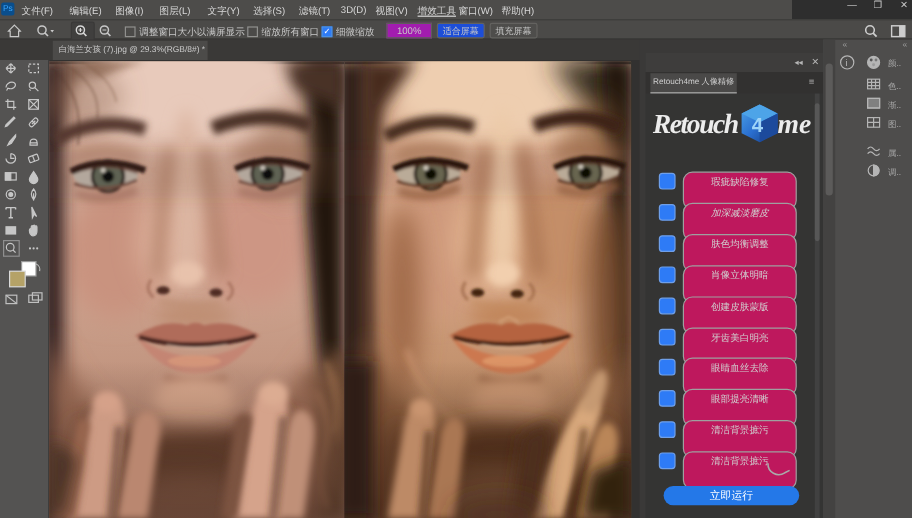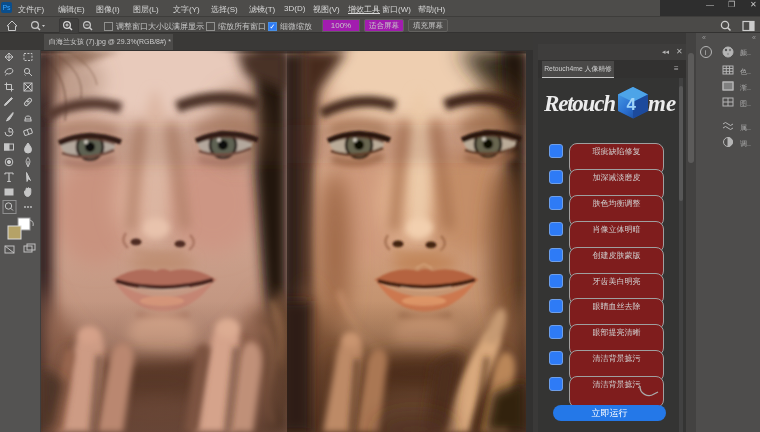--- a/index.html
+++ b/index.html
@@ -12,21 +12,21 @@
     border-bottom:1px solid #333231;border-top:1px solid #3e3d3b;box-sizing:border-box;color:#c8c8c8;font-size:8px;padding-left:16px;}
   #tabbar{position:absolute;left:0;top:33px;width:760px;height:17px;background:#3a3937;}
   #tab1{position:absolute;left:44px;top:1px;width:124px;height:16px;background:#4c4b49;
     color:#cccccc;font-size:7px;line-height:16px;text-align:left;padding-left:5px;}
   #content{position:absolute;left:0;top:50px;width:760px;height:382px;background:#323130;}
   #toolbar{position:absolute;left:0;top:50px;width:41px;height:382px;background:#545352;border-right:1px solid #3e3d3c;box-sizing:border-box;}
   #rightstrip{position:absolute;left:686px;top:33px;width:74px;height:399px;background:#4e4d4c;}
   #panel{position:absolute;left:538px;top:78px;width:148px;height:354px;background:#343433;}
   .chk{position:absolute;left:11px;width:12px;height:12px;background:#2e7bf6;border:1px solid #6f9fe8;border-radius:3px;}
   .pbtn{position:absolute;left:31px;width:95px;height:32px;border:1px solid #9f9f9f;border-radius:8px;
-     color:#d0d0d0;font-size:8px;line-height:16px;text-align:center;background:#7f1d1d;box-sizing:border-box;}
+     color:#d0d0d0;font-size:8px;line-height:16px;text-align:center;background:#be185d;box-sizing:border-box;}
 </style>
 </head>
 <body>
 
 <div id="menubar">
   <span class="mi" style="left:1px;top:2px;width:11px;height:11px;background:#0a4e8c;border-radius:2px;color:#39a6ff;font-size:7px;line-height:11px;text-align:center;">Ps</span>
   <span class="mi" style="left:18px;">文件(F)</span>
   <span class="mi" style="left:58px;">编辑(E)</span>
   <span class="mi" style="left:96px;">图像(I)</span>
   <span class="mi" style="left:133px;">图层(L)</span>
@@ -64,21 +64,21 @@
     <line x1="7.5" y1="7.5" x2="10" y2="10" stroke="#c8c8c8" stroke-width="1.4"></line>
     <line x1="3.4" y1="5" x2="6.6" y2="5" stroke="#c8c8c8" stroke-width="1"></line>
   </svg>
   <span class="abs" style="left:104px;top:5px;width:7px;height:7px;border:1px solid #90908e;background:#4b4a48;"></span>
   <span class="abs" style="left:116px;top:4px;">调整窗口大小以满屏显示</span>
   <span class="abs" style="left:206px;top:5px;width:7px;height:7px;border:1px solid #90908e;background:#4b4a48;"></span>
   <span class="abs" style="left:218px;top:4px;">缩放所有窗口</span>
   <span class="abs" style="left:268px;top:5px;width:7px;height:7px;border:1px solid #4a90e2;background:#2e7bf6;color:#fff;font-size:7px;line-height:7px;text-align:center;">✓</span>
   <span class="abs" style="left:280px;top:4px;">细微缩放</span>
   <span class="abs" style="left:322px;top:2px;width:36px;height:11px;border:1px solid #5e5d5b;background:#a21caf;font-size:8px;line-height:11px;text-align:center;">100%</span>
-  <span class="abs" style="left:364px;top:2px;width:38px;height:11px;border:1px solid #63625f;border-radius:2px;background:#a21caf;font-size:7.5px;line-height:11px;text-align:center;">适合屏幕</span>
+  <span class="abs" style="left:364px;top:2px;width:38px;height:11px;border:1px solid #63625f;border-radius:2px;background:#1d4ed8;font-size:7.5px;line-height:11px;text-align:center;">适合屏幕</span>
   <span class="abs" style="left:408px;top:2px;width:38px;height:11px;border:1px solid #63625f;border-radius:2px;background:#4e4d4b;font-size:7.5px;line-height:11px;text-align:center;">填充屏幕</span>
   <svg class="abs" style="left:720px;top:3px;" width="12" height="12" viewBox="0 0 12 12">
     <circle cx="5" cy="5" r="3.6" fill="none" stroke="#cdcdcd" stroke-width="1.3"></circle>
     <line x1="7.6" y1="7.6" x2="10.5" y2="10.5" stroke="#cdcdcd" stroke-width="1.5"></line>
   </svg>
   <svg class="abs" style="left:742px;top:3px;" width="13" height="12" viewBox="0 0 13 12">
     <rect x="1" y="1.5" width="11" height="9" fill="none" stroke="#cdcdcd" stroke-width="1.2"></rect>
     <rect x="7.2" y="1.5" width="4.8" height="9" fill="#cdcdcd"></rect>
   </svg>
 </div>
@@ -448,21 +448,21 @@
       <path d="M15 0 L30 7.5 V24 L15 31.5 L0 24 V7.5 Z" fill="url(#cube)"></path>
       <path d="M15 0 L30 7.5 L15 15 L0 7.5 Z" fill="#4da4e8"></path>
       <path d="M15 15 L30 7.5 V24 L15 31.5 Z" fill="#1c4a9c"></path>
       <text x="8.5" y="23" font-size="17" font-weight="bold" fill="#9fd4f8">4</text>
     </g>
     <text x="104" y="31" font-family="Liberation Serif" font-style="italic" font-weight="bold" font-size="23" fill="#ececec">me</text>
   </svg>
   <div class="chk" style="top:66px;"></div>
     <div class="pbtn" style="top:65px;">瑕疵缺陷修复</div>
   <div class="chk" style="top:92px;"></div>
-    <div class="pbtn" style="top:91px;">加深减淡磨皮</div>
+    <div class="pbtn" style="top:91px;font-style:italic;">加深减淡磨皮</div>
   <div class="chk" style="top:118px;"></div>
     <div class="pbtn" style="top:117px;">肤色均衡调整</div>
   <div class="chk" style="top:144px;"></div>
     <div class="pbtn" style="top:143px;">肖像立体明暗</div>
   <div class="chk" style="top:170px;"></div>
     <div class="pbtn" style="top:169px;">创建皮肤蒙版</div>
   <div class="chk" style="top:196px;"></div>
     <div class="pbtn" style="top:195px;">牙齿美白明亮</div>
   <div class="chk" style="top:221px;"></div>
     <div class="pbtn" style="top:220px;">眼睛血丝去除</div>

